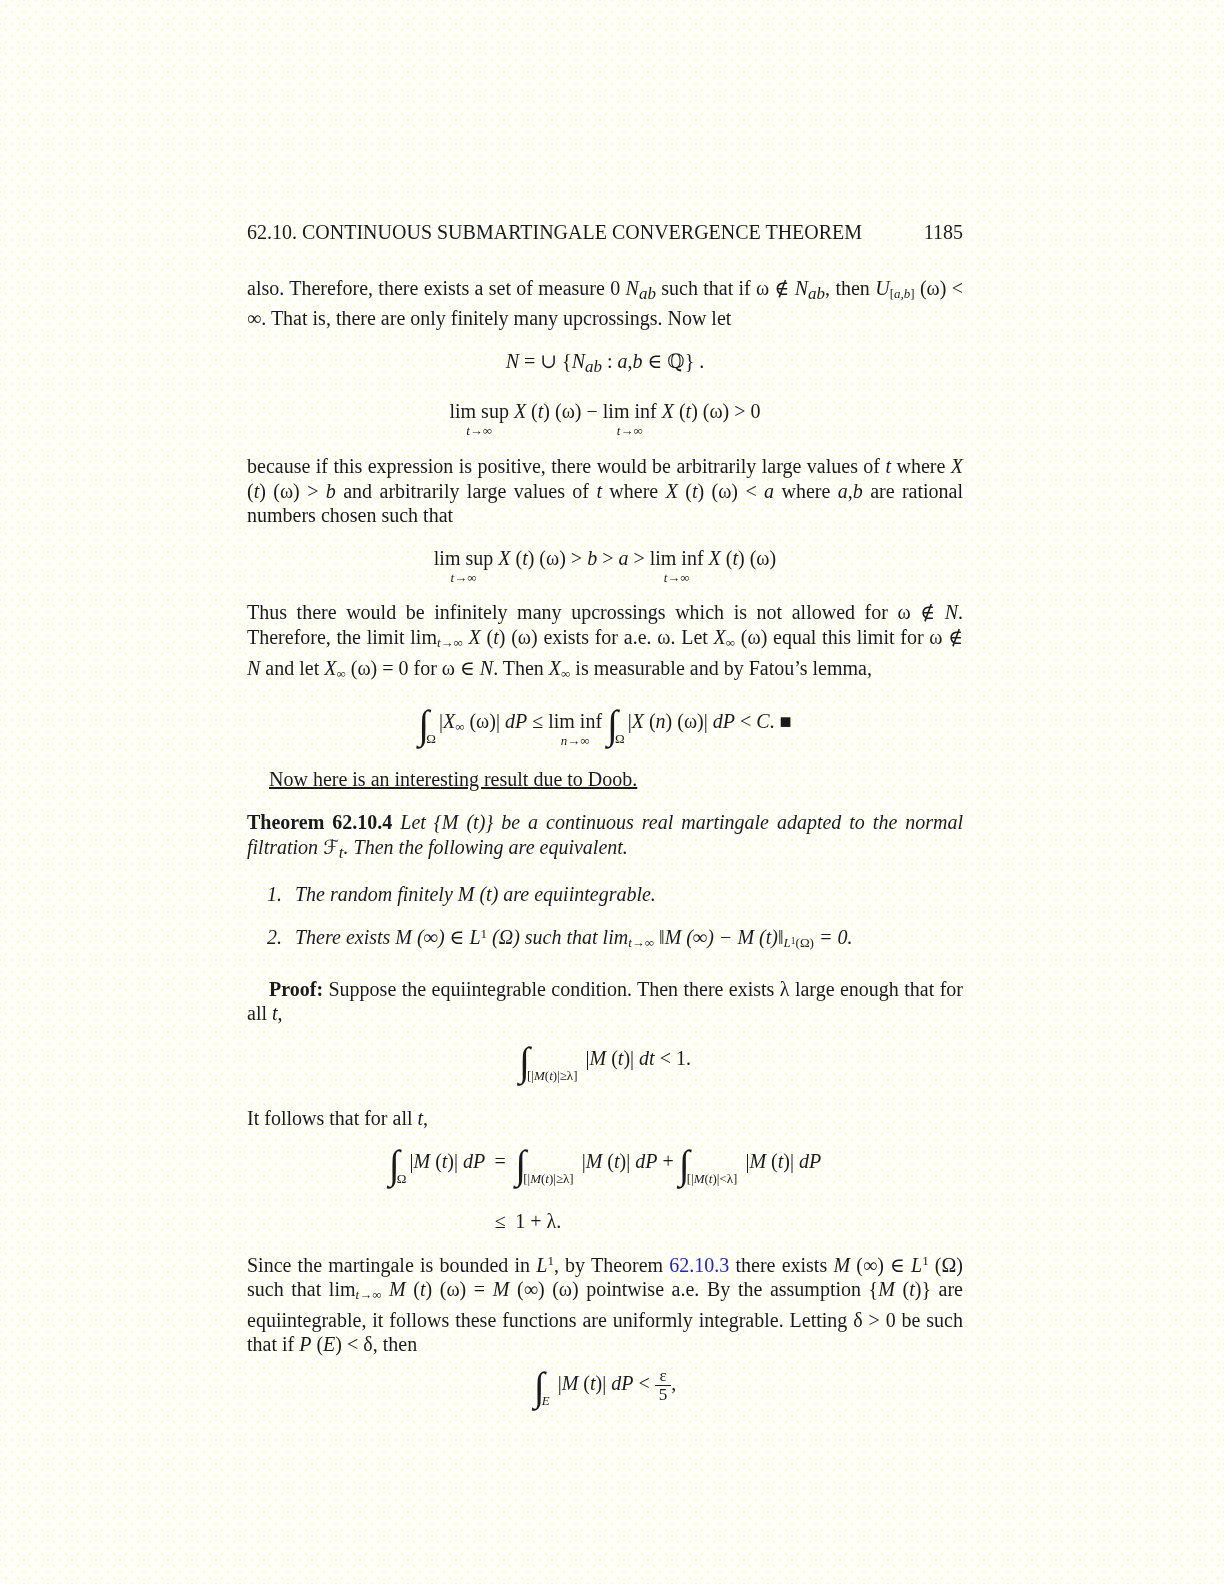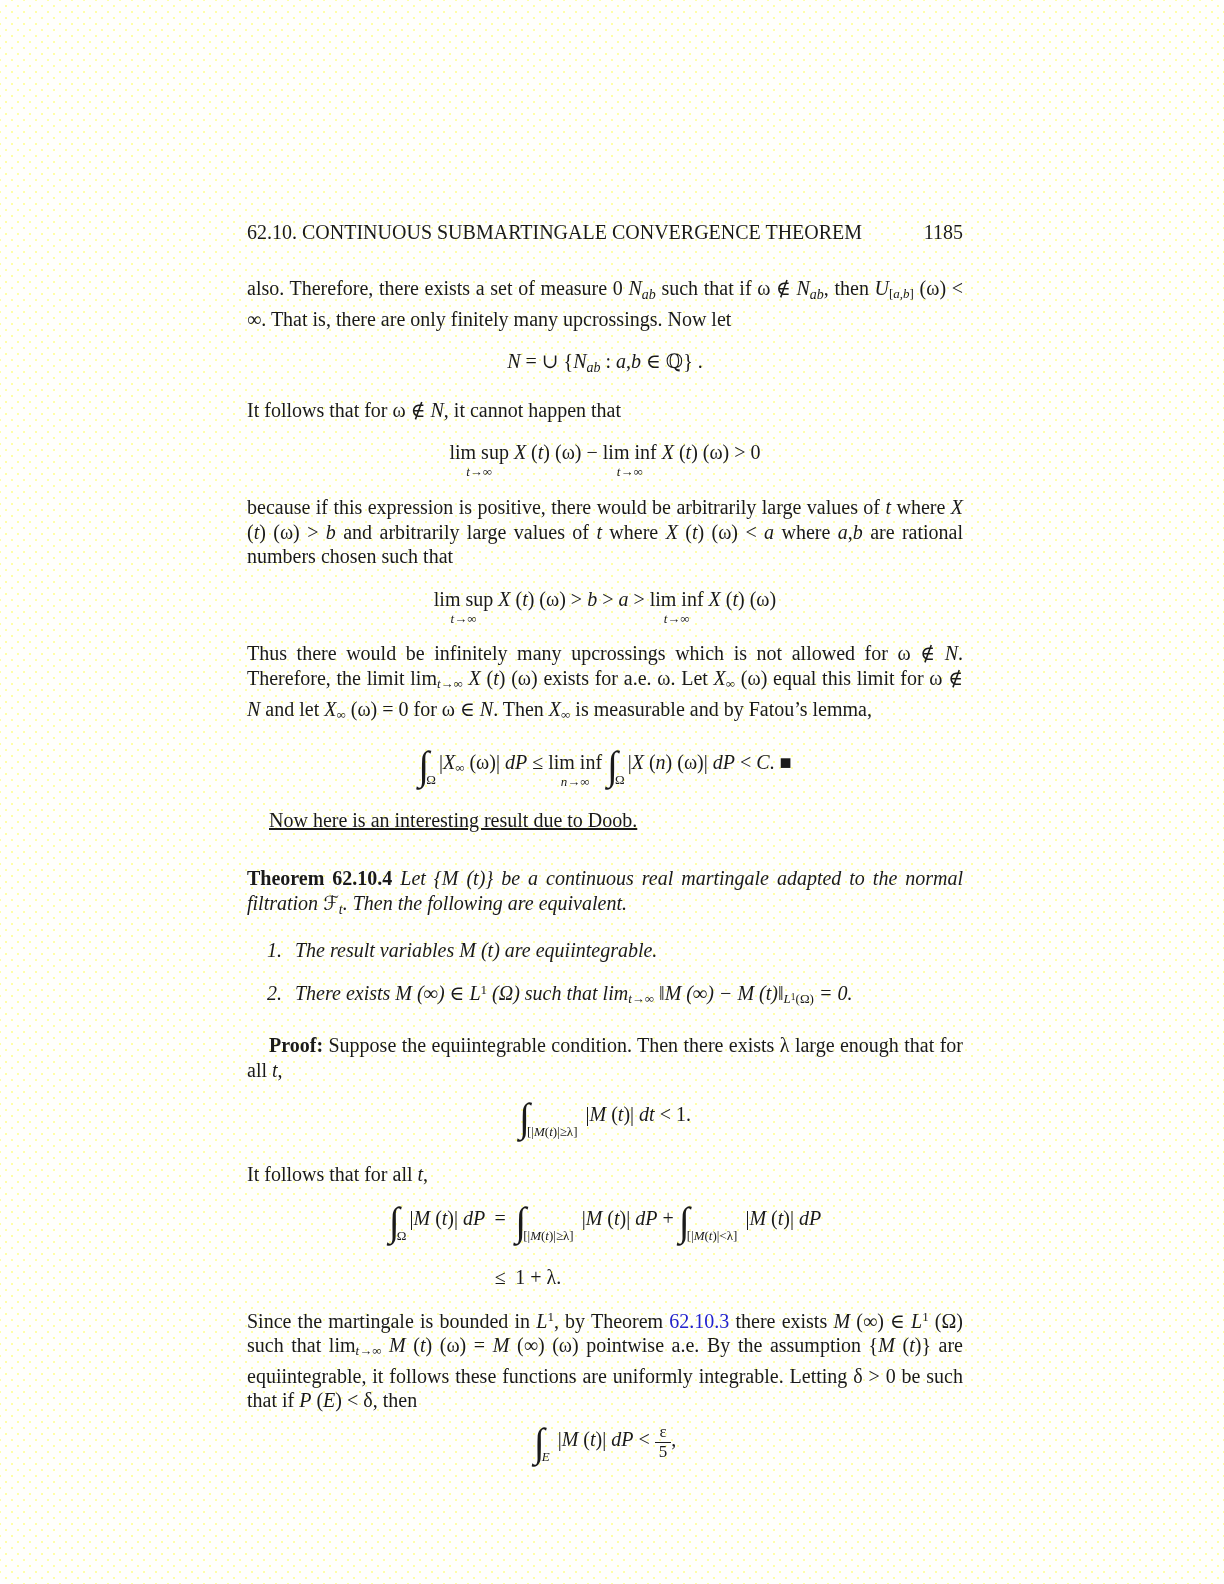--- a/index.html
+++ b/index.html
@@ -28,55 +28,54 @@
   .al-rel{text-align:center;}
   .al-r{justify-self:start;white-space:nowrap;}
   .b-list{margin:16px 0 0 20px;}
   .li{margin-bottom:15px;}
   .li-num{margin-right:13px;}
   
   .r-i{font-style:italic;}
   .r-b{font-weight:bold;}
   .r-link{color:#2222cc;cursor:pointer;}
   .r-sub{font-size:13px;vertical-align:-0.25em;}
-  .r-si{font-size:14px;vertical-align:-0.25em;font-style:italic;}
+  .r-si{font-size:17px;vertical-align:-0.25em;font-style:italic;}
   .r-sup{font-size:13px;vertical-align:0.5em;}
   .r-sub .r-sup,.int-sub .r-sup{font-size:9.5px;vertical-align:0.35em;}
   .r-under{display:inline-flex;flex-direction:column;align-items:center;}
   .u-main{line-height:1.05;}
   .u-under{font-size:13px;line-height:1.05;margin-top:2px;}
   .int-glyph{font-size:40px;line-height:1;vertical-align:-10px;font-style:normal;}
   .int-sub{font-size:13px;vertical-align:-15px;margin-left:-3px;margin-right:3px;}
   .int-sub .r-i{font-size:inherit;}
   .r-frac{display:inline-flex;flex-direction:column;align-items:center;
           vertical-align:9px;font-size:17px;line-height:1.1;}
   .f-num{padding:0 4px;}
   .f-den{border-top:1.4px solid #1a1a1a;padding:0 4px;}
   
   [data-name="display-fatou"]{margin:18px 0 10px;}
   [data-name="paragraph-doob-intro"]{margin-top:14px;text-decoration:underline;}
-  [data-name="theorem-62-10-4"]{margin-top:34px;}
+  [data-name="theorem-62-10-4"]{margin-top:19px;}
   [data-name="paragraph-in-this-case"]{margin:21px 0 0 20px;}
   [data-name="paragraph-proof"]{margin-top:21px;}
   [data-name="paragraph-since-martingale"]{margin-top:14px;}
   [data-name="display-epsilon-fifth"]{margin-top:10px;}
 </style>
 </head>
 <body>
 
 <div class="page" data-name="textbook-page">
   <div class="content" data-name="text-column">
     <div class="header" data-name="running-header">
       <span data-name="section-heading">62.10.  CONTINUOUS SUBMARTINGALE CONVERGENCE THEOREM</span>
       <span data-name="page-number">1185</span>
     </div>
     <div id="page-body" data-name="page-body">
         <div data-name="paragraph-measure-zero" class="b-paragraph">also. Therefore, there exists a set of measure 0 <span class="r-i">N</span><span class="r-si">ab</span> such that if ω ∉ <span class="r-i">N</span><span class="r-si">ab</span>, then <span class="r-i">U</span><span class="r-sub">[<span class="r-i">a</span>,<span class="r-i">b</span>]</span> (ω) &lt; ∞. That is, there are only finitely many upcrossings. Now let</div>
         <div data-name="display-union-definition" class="b-display"><span class="disp-row"><span class="r-i">N</span> = ∪ {<span class="r-i">N</span><span class="r-si">ab</span> : <span class="r-i">a</span>,<span class="r-i">b</span> ∈ ℚ} .</span></div>
-        <div data-name="paragraph-it-follows" class="b-paragraph">It follows that for ω ∉ <span class="r-i">N</span>, it cannot happen that</div>
         <div data-name="display-limsup-liminf-positive" class="b-display"><span class="disp-row"><span class="r-under" data-name="limit-underscript">
               <span class="u-main">lim sup</span>
               <span class="u-under"><span class="r-i">t</span>→∞</span>
             </span> <span class="r-i">X</span> (<span class="r-i">t</span>) (ω) − <span class="r-under" data-name="limit-underscript">
               <span class="u-main">lim inf</span>
               <span class="u-under"><span class="r-i">t</span>→∞</span>
             </span> <span class="r-i">X</span> (<span class="r-i">t</span>) (ω) &gt; 0</span></div>
         <div data-name="paragraph-because" class="b-paragraph">because if this expression is positive, there would be arbitrarily large values of <span class="r-i">t</span> where <span class="r-i">X</span> (<span class="r-i">t</span>) (ω) &gt; <span class="r-i">b</span> and arbitrarily large values of <span class="r-i">t</span> where <span class="r-i">X</span> (<span class="r-i">t</span>) (ω) &lt; <span class="r-i">a</span> where <span class="r-i">a</span>,<span class="r-i">b</span> are rational numbers chosen such that</div>
         <div data-name="display-limsup-b-a-liminf" class="b-display"><span class="disp-row"><span class="r-under" data-name="limit-underscript">
               <span class="u-main">lim sup</span>
@@ -86,21 +85,21 @@
               <span class="u-under"><span class="r-i">t</span>→∞</span>
             </span> <span class="r-i">X</span> (<span class="r-i">t</span>) (ω)</span></div>
         <div data-name="paragraph-thus" class="b-paragraph">Thus there would be infinitely many upcrossings which is not allowed for ω ∉ <span class="r-i">N</span>. Therefore, the limit lim<span class="r-sub"><span class="r-i">t</span>→∞</span> <span class="r-i">X</span> (<span class="r-i">t</span>) (ω) exists for a.e. ω.  Let <span class="r-i">X</span><span class="r-sub">∞</span> (ω) equal this limit for ω ∉ <span class="r-i">N</span> and let <span class="r-i">X</span><span class="r-sub">∞</span> (ω) = 0 for ω ∈ <span class="r-i">N</span>. Then <span class="r-i">X</span><span class="r-sub">∞</span> is measurable and by Fatou’s lemma,</div>
         <div data-name="display-fatou" class="b-display"><span class="disp-row"><span class="r-int"><span class="int-glyph" data-name="integral-sign">∫</span><span class="int-sub">Ω</span></span>|<span class="r-i">X</span><span class="r-sub">∞</span> (ω)| <span class="r-i">dP</span> ≤ <span class="r-under" data-name="limit-underscript">
               <span class="u-main">lim inf</span>
               <span class="u-under"><span class="r-i">n</span>→∞</span>
             </span> <span class="r-int"><span class="int-glyph" data-name="integral-sign">∫</span><span class="int-sub">Ω</span></span>|<span class="r-i">X</span> (<span class="r-i">n</span>) (ω)| <span class="r-i">dP</span> &lt; <span class="r-i">C</span>. ■</span></div>
         <div data-name="paragraph-doob-intro" class="b-paragraph indent">Now here is an interesting result due to Doob.</div>
         <div data-name="theorem-62-10-4" class="b-paragraph"><span class="r-b">Theorem 62.10.4</span>  <span class="r-i">Let {M (t)} be a continuous real martingale adapted to the normal filtration </span>ℱ<span class="r-si">t</span><span class="r-i">. Then the following are equivalent.</span></div>
         <div data-name="theorem-list" class="b-list">
-          <div class="li" data-name="list-item"><span class="li-num r-i" data-name="list-item-number">1.</span><span data-name="list-item-text"><span class="r-i">The result variables M (t) are equiintegrable.</span></span></div>
+          <div class="li" data-name="list-item"><span class="li-num r-i" data-name="list-item-number">1.</span><span data-name="list-item-text"><span class="r-i">The random finitely M (t) are equiintegrable.</span></span></div>
           <div class="li" data-name="list-item"><span class="li-num r-i" data-name="list-item-number">2.</span><span data-name="list-item-text"><span class="r-i">There exists M (∞) ∈ L</span><span class="r-sup">1</span><span class="r-i"> (Ω) such that lim</span><span class="r-sub"><span class="r-i">t</span>→∞</span><span class="r-i"> ‖M (∞) − M (t)‖</span><span class="r-sub"><span class="r-i">L</span><span class="r-sup">1</span>(Ω)</span><span class="r-i"> = 0.</span></span></div>
         </div>
         <div data-name="paragraph-proof" class="b-paragraph indent"><span class="r-b">Proof:</span> Suppose the equiintegrable condition. Then there exists λ large enough that for all <span class="r-i">t</span>,</div>
         <div data-name="display-equiintegrable" class="b-display"><span class="disp-row"><span class="r-int"><span class="int-glyph" data-name="integral-sign">∫</span><span class="int-sub">[|<span class="r-i">M</span>(<span class="r-i">t</span>)|≥λ]</span></span> |<span class="r-i">M</span> (<span class="r-i">t</span>)| <span class="r-i">dt</span> &lt; 1.</span></div>
         <div data-name="paragraph-it-follows-all-t" class="b-paragraph">It follows that for all <span class="r-i">t</span>,</div>
         <div data-name="align-integral-split" class="b-align">
           <span class="al-l"><span class="r-int"><span class="int-glyph" data-name="integral-sign">∫</span><span class="int-sub">Ω</span></span>|<span class="r-i">M</span> (<span class="r-i">t</span>)| <span class="r-i">dP</span></span>
           <span class="al-rel">=</span>
           <span class="al-r"><span class="r-int"><span class="int-glyph" data-name="integral-sign">∫</span><span class="int-sub">[|<span class="r-i">M</span>(<span class="r-i">t</span>)|≥λ]</span></span> |<span class="r-i">M</span> (<span class="r-i">t</span>)| <span class="r-i">dP</span> + <span class="r-int"><span class="int-glyph" data-name="integral-sign">∫</span><span class="int-sub">[|<span class="r-i">M</span>(<span class="r-i">t</span>)|&lt;λ]</span></span> |<span class="r-i">M</span> (<span class="r-i">t</span>)| <span class="r-i">dP</span></span>
           <span class="al-l"></span>

